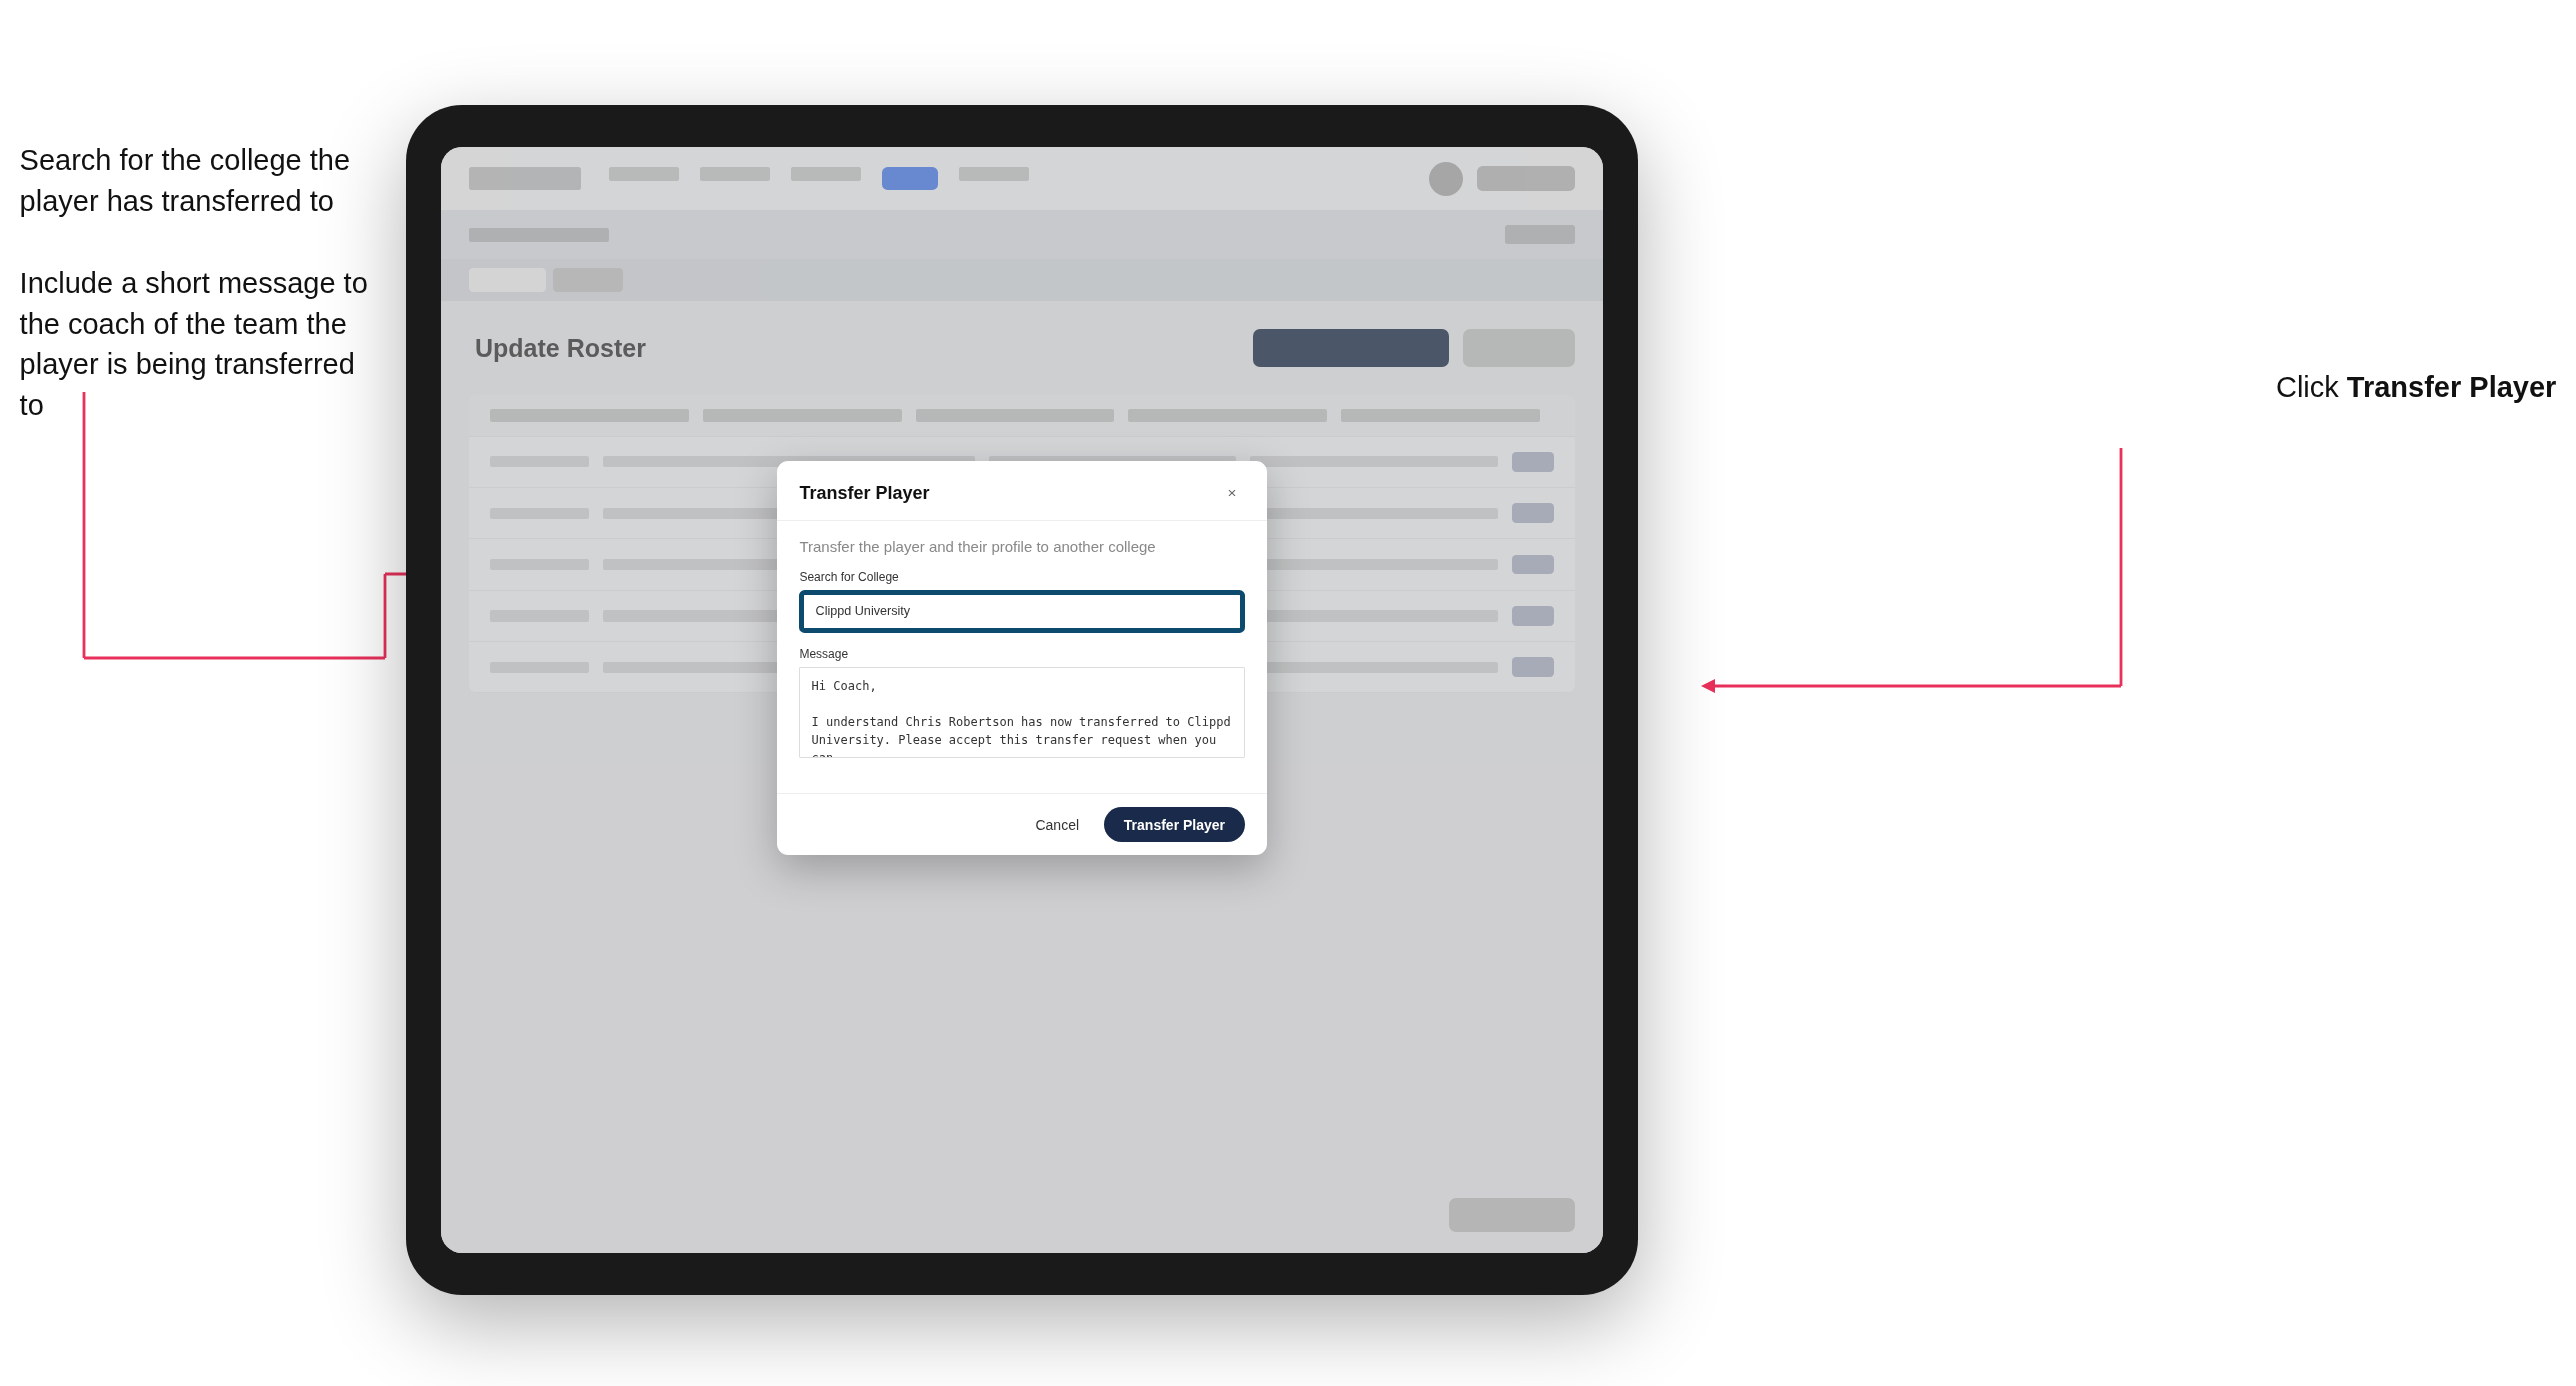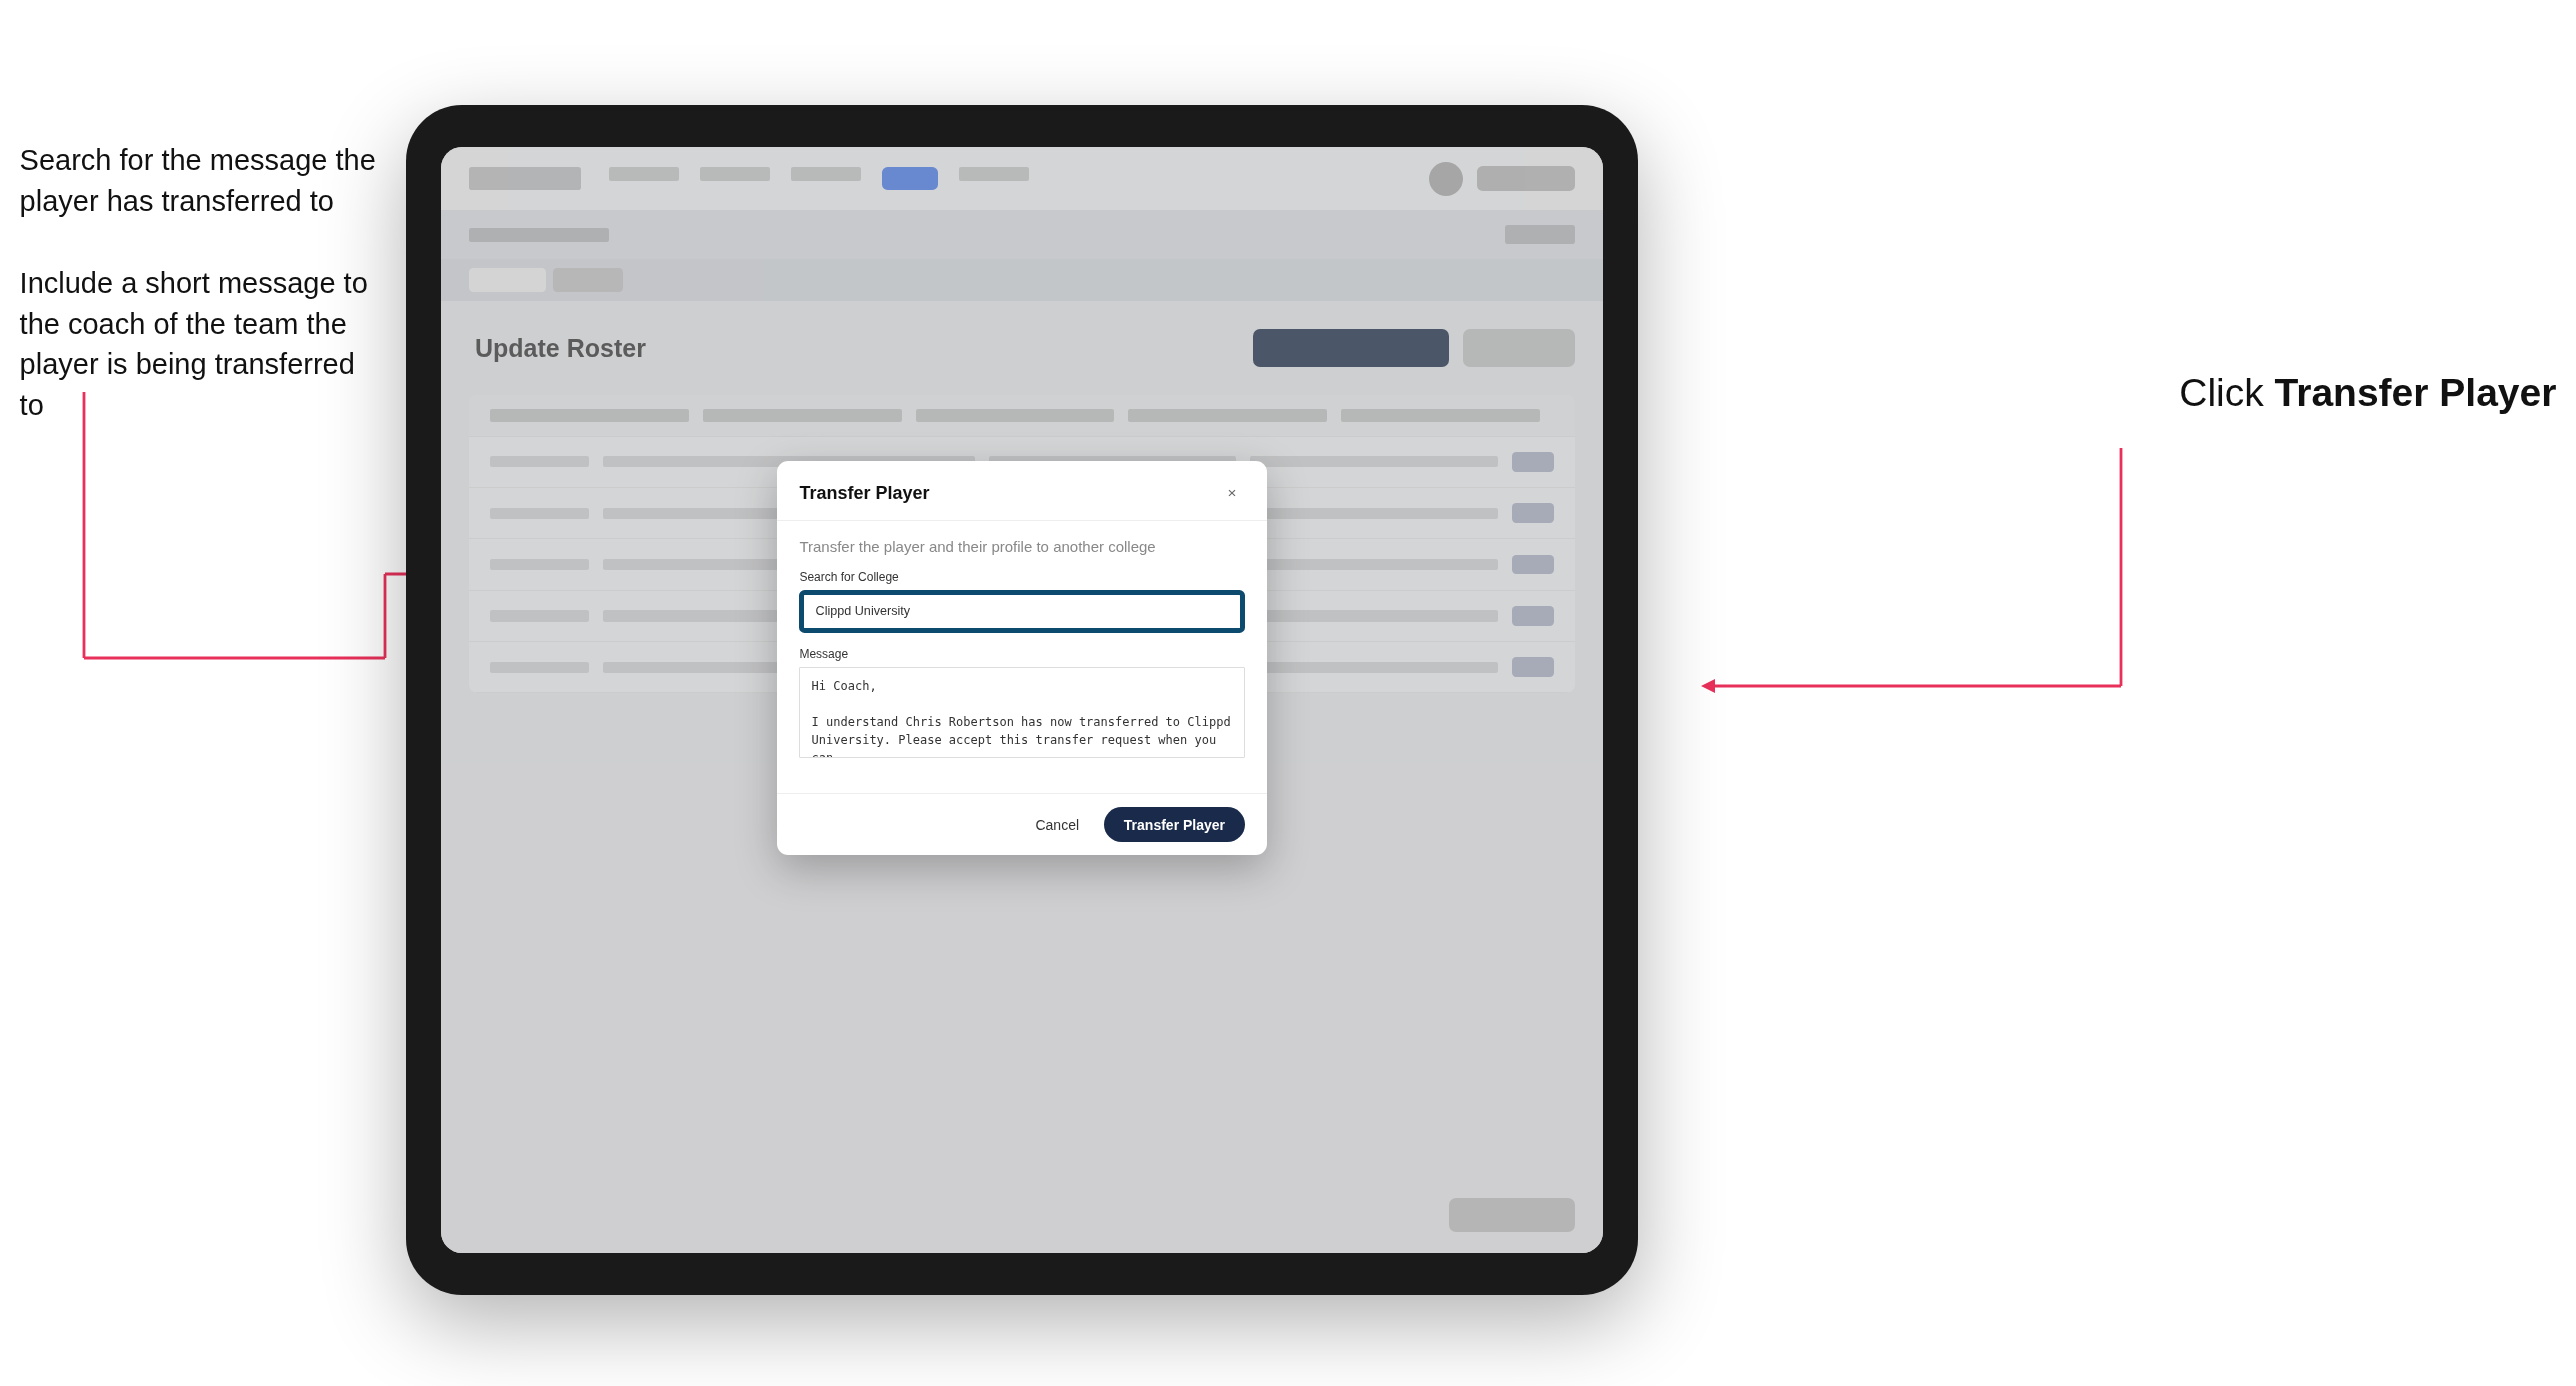--- a/index.html
+++ b/index.html
@@ -24,21 +24,21 @@
       line-height: 1.4;
       color: #111;
       margin-bottom: 42px;
     }
 
     
     .annotation-right {
       position: absolute;
       right: 19.6px;
       top: 371px;
-      font-size: 39px;
+      font-size: 29px;
       color: #111;
       text-align: right;
     }
     .annotation-right strong {
       font-weight: 700;
     }
 
     
     .arrow-svg {
       position: absolute;
@@ -392,21 +392,21 @@
   <line x1="120" y1="940" x2="550" y2="940" stroke="#e8305a" stroke-width="4"></line>
   <line x1="550" y1="940" x2="550" y2="820" stroke="#e8305a" stroke-width="4"></line>
 
   <line x1="3030" y1="980" x2="2450" y2="980" stroke="#e8305a" stroke-width="4"></line>
   <polygon points="2450,970 2430,980 2450,990" fill="#e8305a"></polygon>
 
   <line x1="3030" y1="980" x2="3030" y2="640" stroke="#e8305a" stroke-width="4"></line>
 </svg>
 
 <div class="annotation-left">
-  <div class="annotation-text">Search for the message the player has transferred to</div>
+  <div class="annotation-text">Search for the college the player has transferred to</div>
   <div class="annotation-text">Include a short message to the coach of the team the player is being transferred to</div>
 </div>
 
 <div class="annotation-right">
   <span>Click </span><strong>Transfer Player</strong>
 </div>
 
 <div class="tablet-frame">
   <div class="tablet-screen">
 

